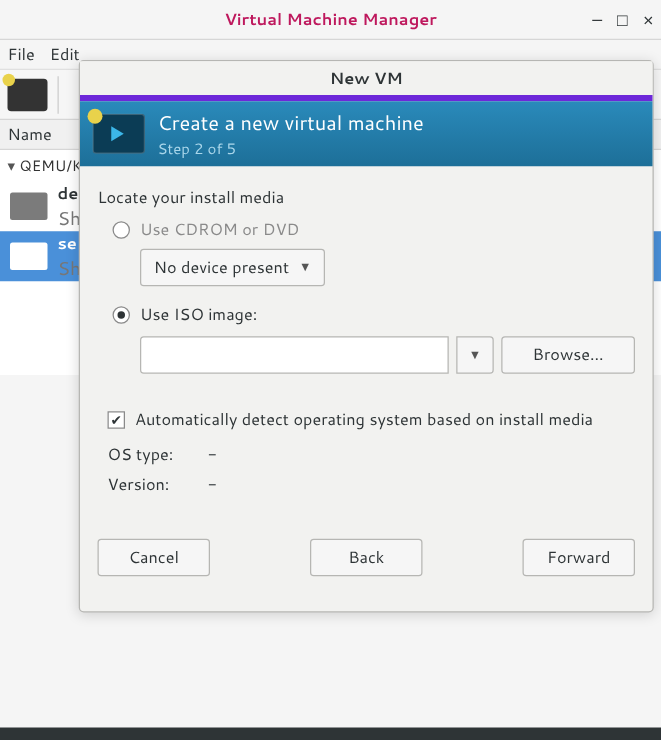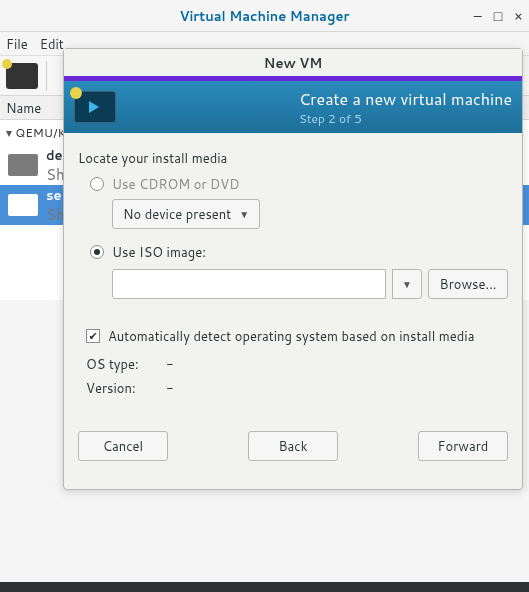--- a/index.html
+++ b/index.html
@@ -1,20 +1,20 @@
 <!DOCTYPE html>
 <html><head>
 <meta charset="utf-8">
 <style>
 * { box-sizing: border-box; margin: 0; padding: 0; font-family: "Cantarell", "Segoe UI", sans-serif; font-size: 13px; color: #2e3436; }
 body { background: #f5f5f5; width: 529px; height: 592px; overflow: hidden; position: relative; }
 
 
 .main-titlebar { height: 32px; background: #f5f5f5; display: flex; align-items: center; justify-content: center; position: relative; border-bottom: 1px solid #d6d6d6; }
-.main-titlebar .title { font-weight: bold; color: #0369a1; }
+.main-titlebar .title { font-weight: bold; color: #be185d; }
 .main-titlebar .win-controls { position: absolute; right: 6px; top: 0; height: 32px; display: flex; align-items: center; gap: 12px; color: #555; }
 .main-titlebar .win-controls span { cursor: pointer; font-size: 14px; }
 
 
 .menubar { height: 24px; background: #f5f5f5; display: flex; align-items: center; padding: 0 6px; gap: 12px; border-bottom: 1px solid #e0e0e0; }
 .menubar span { color: #2e3436; }
 
 
 .toolbar { height: 40px; background: #f6f6f6; border-bottom: 1px solid #d6d6d6; display:flex; align-items:center; padding-left:6px;}
 .toolbar-icon { width: 32px; height: 26px; background: #333; border-radius: 3px; position: relative; }
@@ -29,39 +29,39 @@
 .tree-row.selected * { color:#fff;}
 .tree-monitor { width:30px; height:22px; background:#7b7b7b; border-radius:2px;}
 .tree-row.selected .tree-monitor{ background:#fff;}
 .tree-txt .name { font-weight:bold;}
 .tree-txt .state { font-size:15px; color:#777;}
 
 
 .dialog { position: absolute; left: 63px; top: 48px; width: 460px; background: #f2f2f0; border: 1px solid #b6b6b3; border-radius: 4px; box-shadow: 0 2px 10px rgba(0,0,0,.15); }
 .dialog-titlebar { height: 32px; display:flex; align-items:center; justify-content:center; border-bottom:5px solid #6d28d9; background:#f2f2f0;}
 .dialog-titlebar .dtitle { font-weight:bold; color:#2e3436;}
-.dialog-header { background: #1c7aa6; background: linear-gradient(#2a8abb,#1d6f98); height: 52px; display:flex; align-items:center; padding:10px 10px; gap:10px;justify-content:space-between;}
+.dialog-header { background: #1c7aa6; background: linear-gradient(#2a8abb,#1d6f98); height: 52px; display:flex; align-items:center; padding:10px 10px; gap:10px;}
 .dialog-header .monitor { width:42px; height:32px; background:#0b3c55; border:1px solid #fff3; border-radius:3px; position:relative;}
 .dialog-header .monitor::after{content:""; position:absolute; left:14px; top:9px; width:0;height:0;border-left:10px solid #3cb6e8;border-top:6px solid transparent;border-bottom:6px solid transparent;}
 .dialog-header .monitor .star{position:absolute;top:-5px;left:-5px;width:12px;height:12px;background:#e9d24b;border-radius:50%;}
 .dialog-header .dh-title { color:#fff; font-size:16px;}
 .dialog-header .dh-step { color:#a9d6ea; font-size:12px;}
 .dialog-body { padding: 16px 14px 8px 14px; }
 .section-label { margin-bottom:8px;}
 .radio-row { display:flex; align-items:center; gap:8px; margin: 6px 0 6px 12px;}
 .radio { width:14px; height:14px; border:1px solid #8a8a8a; border-radius:50%; display:inline-flex; align-items:center; justify-content:center; background:#fff;}
 .radio.checked::after{content:"";width:6px;height:6px;background:#2e3436;border-radius:50%;}
 .radio-label.disabled { color:#8a8a8a;}
 .combo, .dropdown-btn, .btn { border:1px solid #b6b6b3; background:#f6f6f6; border-radius:3px; height:30px; display:inline-flex; align-items:center; justify-content:center; padding:0 10px;}
 .combo { margin-left: 34px; color:#8a8a8a; gap:8px;}
 .combo .caret, .dropdown-btn .caret { font-size:10px; color:#555;}
 .iso-row { display:flex; gap:6px; margin: 8px 0 8px 34px; align-items:center;}
 .iso-input { flex:1; height:30px; border:1px solid #b6b6b3; border-radius:3px 0 0 3px; background:#fff; padding:0 6px;}
 .dropdown-btn { width:30px; border-radius:0 3px 3px 0; padding:0;}
-.browse-btn { width:80px;}
+.browse-btn { width:107px;}
 .check-row { display:flex; align-items:center; gap:8px; margin: 28px 0 10px 8px;}
 .checkbox { width:14px; height:14px; border:1px solid #8a8a8a; background:#fff; display:flex; align-items:center; justify-content:center; font-size:11px; color:#2e3436;}
 .info-grid { display:grid; grid-template-columns: 70px 20px; gap:6px 10px; margin-left:8px; margin-bottom:16px;}
 .info-grid div { color:#2e3436;}
 .dialog-footer { display:flex; justify-content:space-between; gap:10px; padding: 10px 14px 28px;}
 .dialog-footer .btn { width:90px; cursor:pointer;}
 .bottom-bar { position:absolute; bottom:0; left:0; right:0; height:10px; background:#2e3436;}
 </style>
 </head>
 <body>

